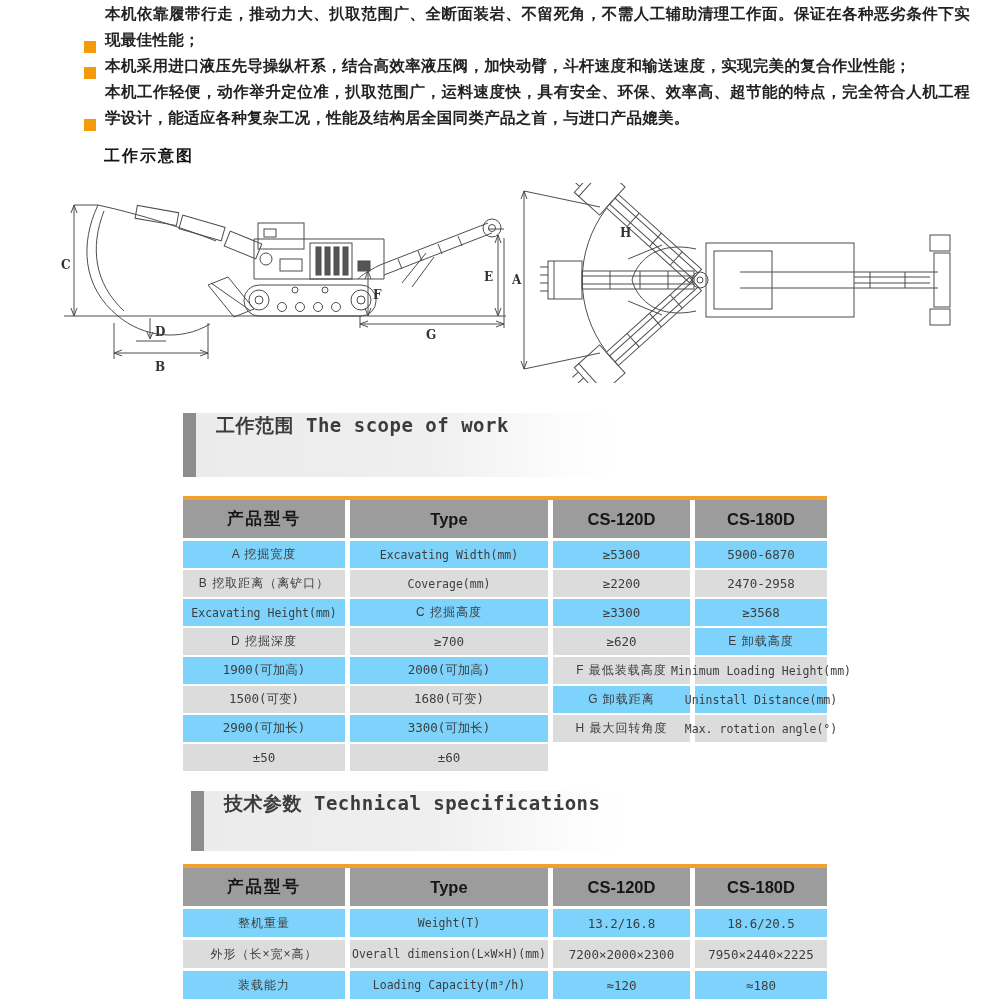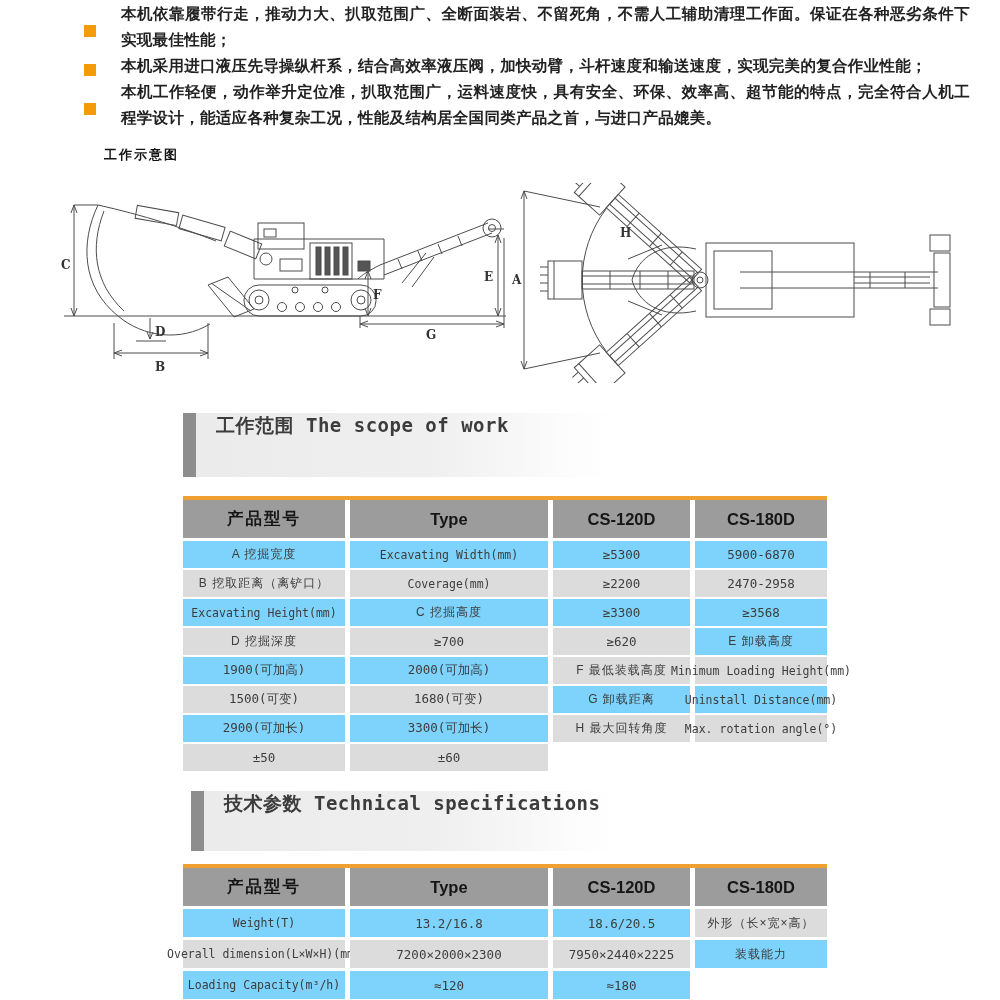--- a/index.html
+++ b/index.html
@@ -4,30 +4,30 @@
 <style>
   html,body{margin:0;padding:0;}
   body{
     width:1000px;height:1000px;position:relative;overflow:hidden;
     background:#ffffff;
     font-family:"Liberation Sans","DejaVu Sans",sans-serif;
     color:#1c1c1c;
   }
   
   .bullets{position:absolute;left:84px;top:1px;width:886px;}
-  .bullet{display:flex;align-items:center;gap:16px;}
+  .bullet{display:flex;align-items:flex-end;}
   .bullet .sq{flex:0 0 12px;width:12px;height:12px;background:#F49B0B;margin:7px 9px 0 0;}
   .bullet .txt{
     font-size:15.5px;font-weight:700;color:#222;line-height:26px;
     text-align:justify;letter-spacing:0.3px;
   }
   
   .diagram-title{
     position:absolute;left:104px;top:146px;
-    font-size:13px;font-weight:800;color:#141414;letter-spacing:2px;
+    font-size:16px;font-weight:800;color:#141414;letter-spacing:2px;
   }
   
   .diagrams{position:absolute;left:58px;top:183px;width:900px;height:200px;}
   .diagrams svg{position:absolute;top:0;}
   svg.side{left:0;}
   svg.top{left:452px;}
   .dim-label{font-family:"DejaVu Serif","Liberation Serif",serif;font-size:12px;font-weight:bold;fill:#333;}
   
   .section-head{position:absolute;left:183px;width:432px;height:60px;display:flex;}
   .section-head .bar{width:13px;background:#8D8D8D;}
@@ -246,20 +246,21 @@
 </div>
 
 <div class="spec-table" id="spec-table">
   <div class="thead">
     <div class="th zh">产品型号</div>
     <div class="th">Type</div>
     <div class="th">CS-120D</div>
     <div class="th">CS-180D</div>
   </div>
   <div class="tbody">
+      <div class="cell light zh">整机重量</div>
       <div class="cell light mono en">Weight(T)</div>
       <div class="cell light mono val">13.2/16.8</div>
       <div class="cell light mono val">18.6/20.5</div>
       <div class="cell dark zh">外形（长×宽×高）</div>
       <div class="cell dark mono en">Overall dimension(L×W×H)(mm)</div>
       <div class="cell dark mono val">7200×2000×2300</div>
       <div class="cell dark mono val">7950×2440×2225</div>
       <div class="cell light zh">装载能力</div>
       <div class="cell light mono en">Loading Capacity(m³/h)</div>
       <div class="cell light mono val">≈120</div>

